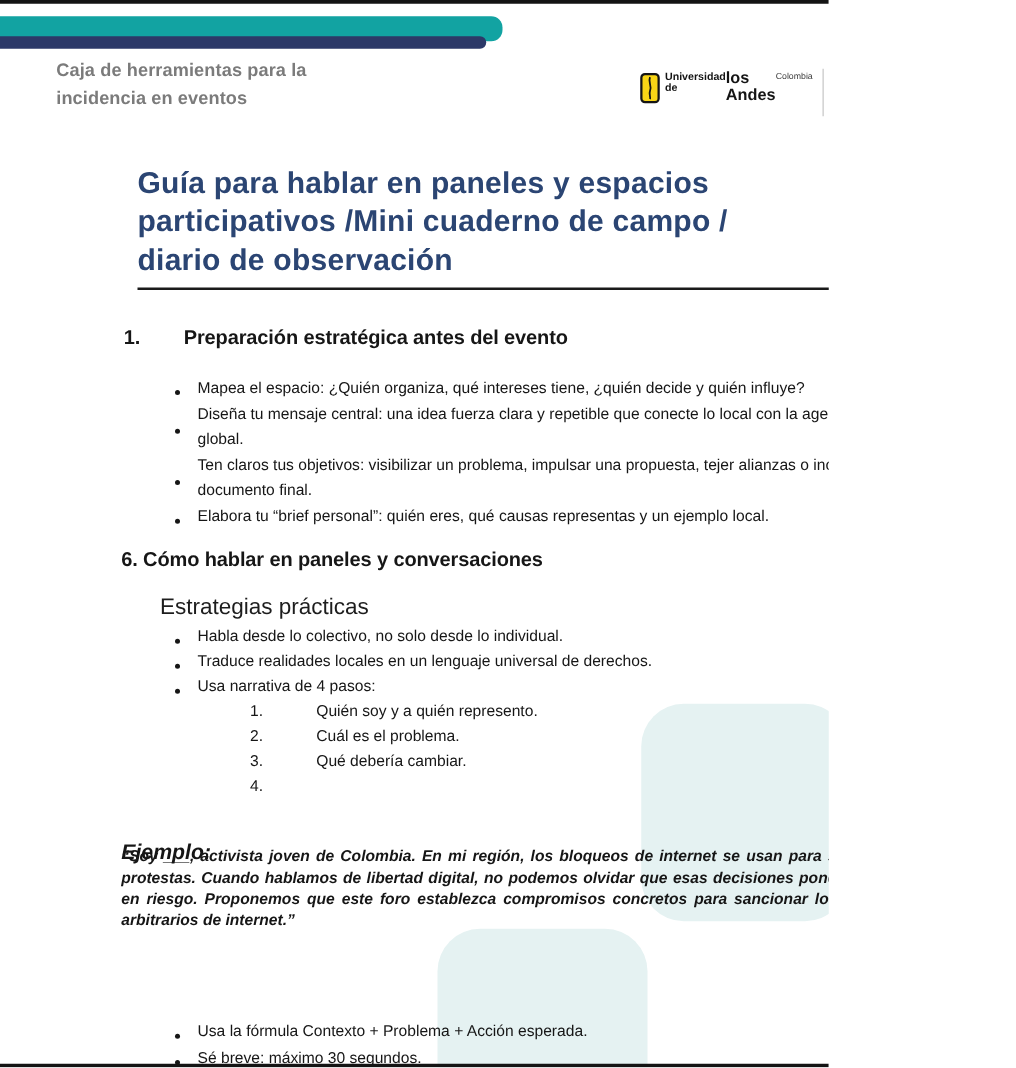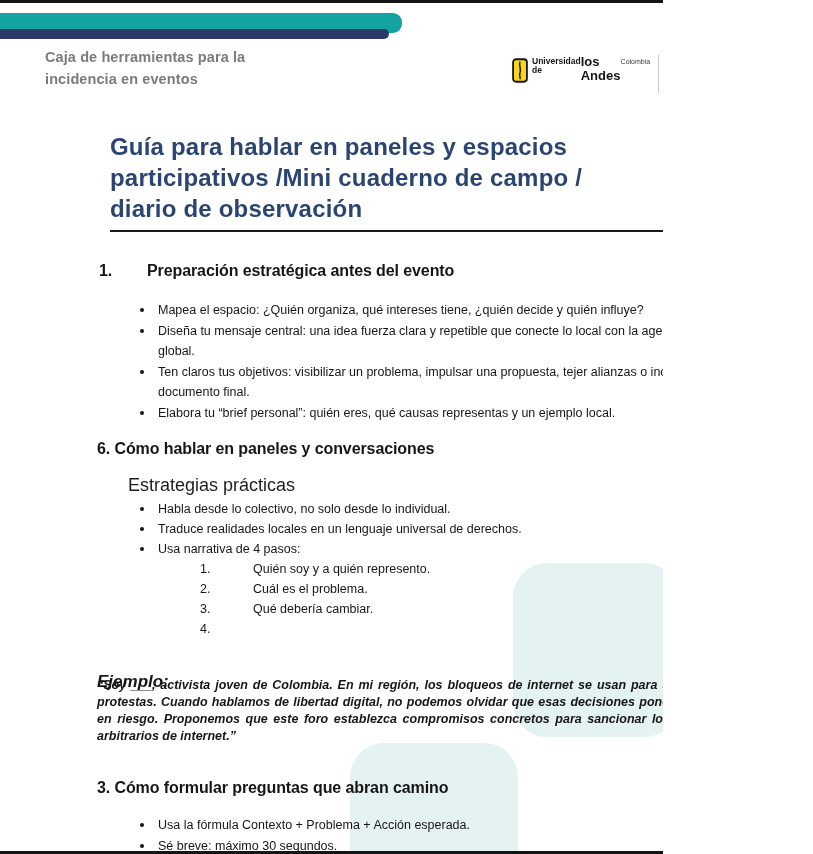--- a/index.html
+++ b/index.html
@@ -55,21 +55,21 @@
   .sec-num { width:48px; flex:0 0 48px; }
   .h2-pos { left:97px; top:440px; }
   .h3-pos { left:97px; top:779px; }
 
   .subhead { position:absolute; left:128px; top:475px; z-index:1; font-size:18px; color:#1d1d1d; }
 
   .list { position:absolute; z-index:1; width:600px; }
   .ul1 { left:140px; top:300px; }
   .ul2 { left:140px; top:499px; }
   .ul3 { left:140px; top:815px; }
-  .li { display:flex; }
+  .li { display:flex;align-items:center; }
   .dot { width:4px; height:4px; border-radius:50%; background:#161616; margin:8px 14px 0 0; flex:0 0 4px; }
   .li-text { font-size:12.5px; line-height:20.5px; color:#161616; width:565px; }
   .ul2 .li-text, .step-num, .step-text { line-height:20px; }
   .step { display:flex; }
   .step-num { margin-left:60px; width:53px; flex:0 0 53px; font-size:12.5px; color:#161616; }
   .step-text { font-size:12.5px; color:#161616; }
 
   .example-label { position:absolute; left:97px; top:672px; z-index:1; font-size:17px; font-weight:bold; font-style:italic; }
   .quote {
     position:absolute; left:97px; top:677px; width:616px; z-index:1;
@@ -205,21 +205,20 @@
       <div class="step-text">Qué debería cambiar.</div>
     </div>
     <div class="step">
       <span class="step-num">4.</span>
     </div>
   </div>
 
   <div class="example-label">Ejemplo:</div>
   <div class="quote">“Soy ___, activista joven de Colombia. En mi región, los bloqueos de internet se usan para silenciar protestas. Cuando hablamos de libertad digital, no podemos olvidar que esas decisiones ponen vidas en riesgo. Proponemos que este foro establezca compromisos concretos para sancionar los cortes arbitrarios de internet.”</div>
 
-  <div class="sec-heading h3-pos">3. Cómo formular preguntas que abran camino</div>
   <div class="list ul3">
     <div class="li">
       <span class="dot"></span>
       <div class="li-text">Usa la fórmula Contexto + Problema + Acción esperada.</div>
     </div>
     <div class="li">
       <span class="dot"></span>
       <div class="li-text">Sé breve: máximo 30 segundos.</div>
     </div>
   </div>

